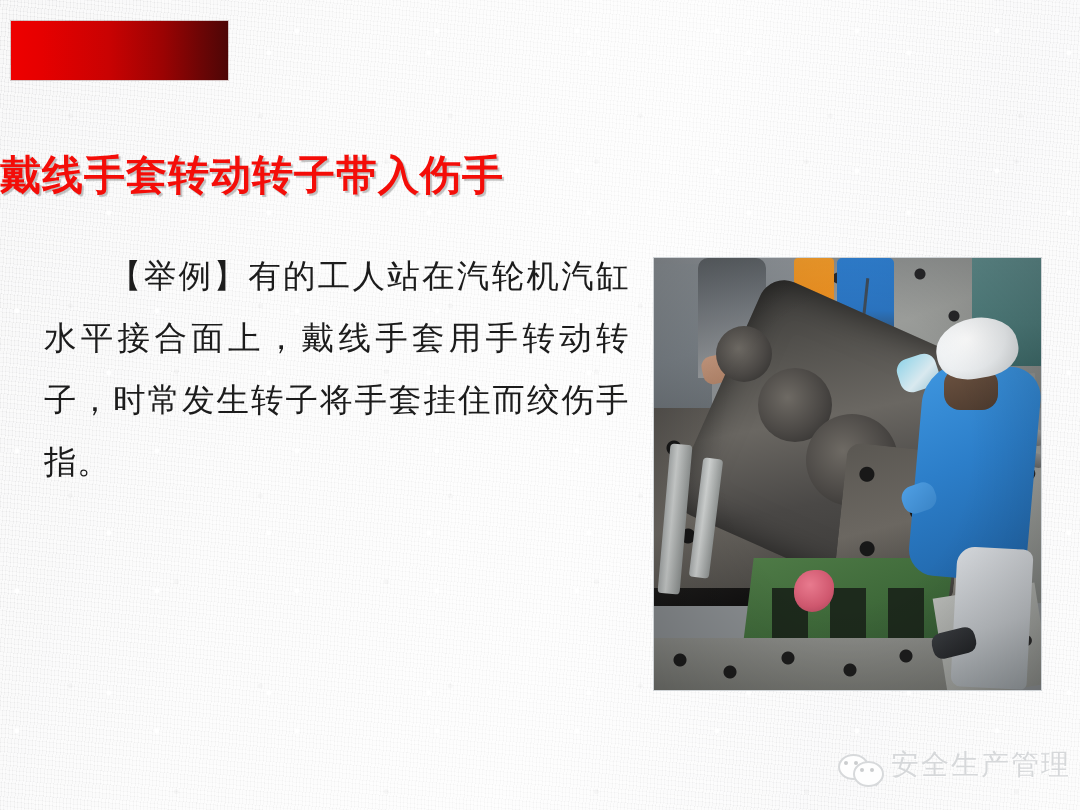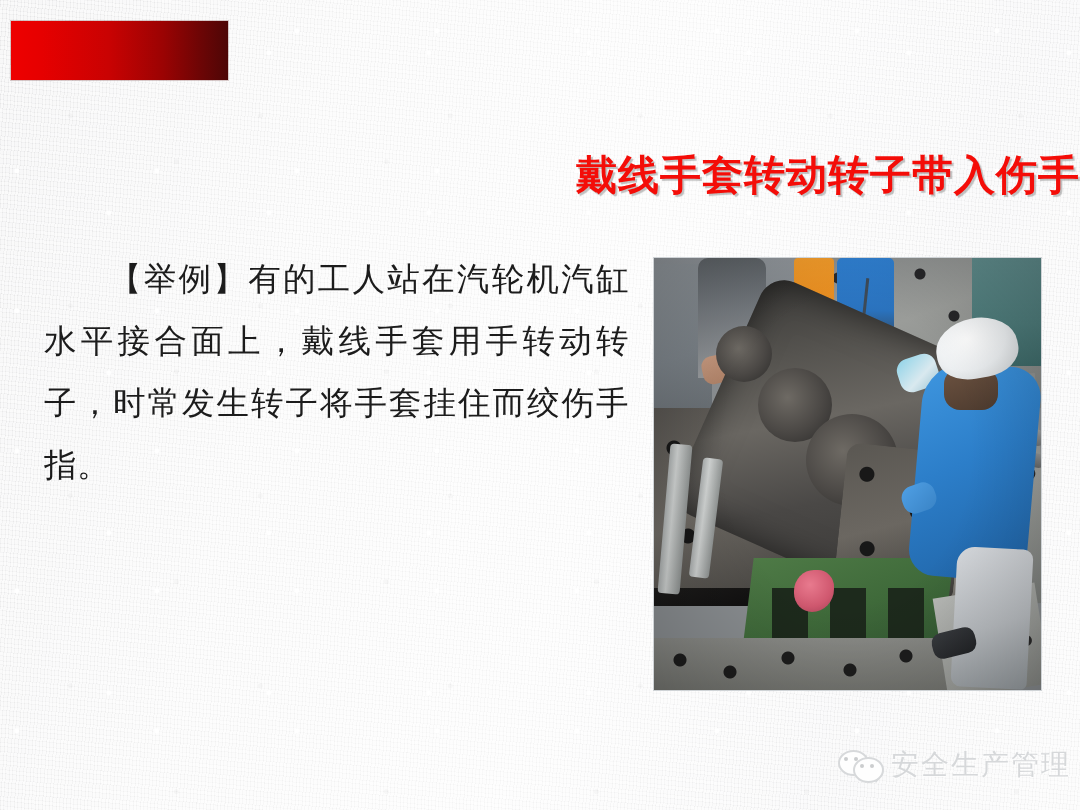--- a/index.html
+++ b/index.html
@@ -39,39 +39,39 @@
     background: linear-gradient(90deg, #ee0000 0%, #e60000 14%, #c90202 45%, #9b0303 70%, #6b0505 88%, #4d0606 100%);
     box-shadow: 0 0 0 1px rgba(150,110,110,0.35);
   }
 
   
   .title {
     position: absolute;
     left: 0;
     top: 148px;
     width: 1080px;
-    text-align: right;
+    text-align: left;
     font-family: "DejaVu Sans", "Liberation Sans", sans-serif;
     font-size: 41px;
     font-weight: bold;
     letter-spacing: 1px;
     color: #f40d08;
     text-shadow: 2px 2px 1px rgba(120,120,120,0.45);
     white-space: nowrap;
   }
 
   
   .body-col {
     position: absolute;
     left: 44px;
     top: 248px;
     width: 585px;
   }
   .para {
-    font-family: Liberation Serif, serif;
+    font-family: Liberation Mono, monospace;
     font-size: 32.5px;
     line-height: 62px;
     color: #1c1c1c;
     text-align: justify;
     text-justify: inter-ideograph;
     text-indent: 2em;
     margin: 0;
     letter-spacing: 0.5px;
   }
   .para + .para {
@@ -335,21 +335,21 @@
       radial-gradient(ellipse at 50% 45%, rgba(0,0,0,0) 45%, rgba(0,0,0,0.22) 100%);
     pointer-events: none;
   }
 
   
   .watermark {
     position: absolute;
     left: 838px;
     top: 746px;
     display: flex;
-    align-items: center;
+    align-items: flex-end;
     gap: 9px;
     opacity: 0.95;
   }
   .wechat-icon {
     width: 44px;
     height: 30px;
     position: relative;
     flex: 0 0 auto;
   }
   .bubble {

